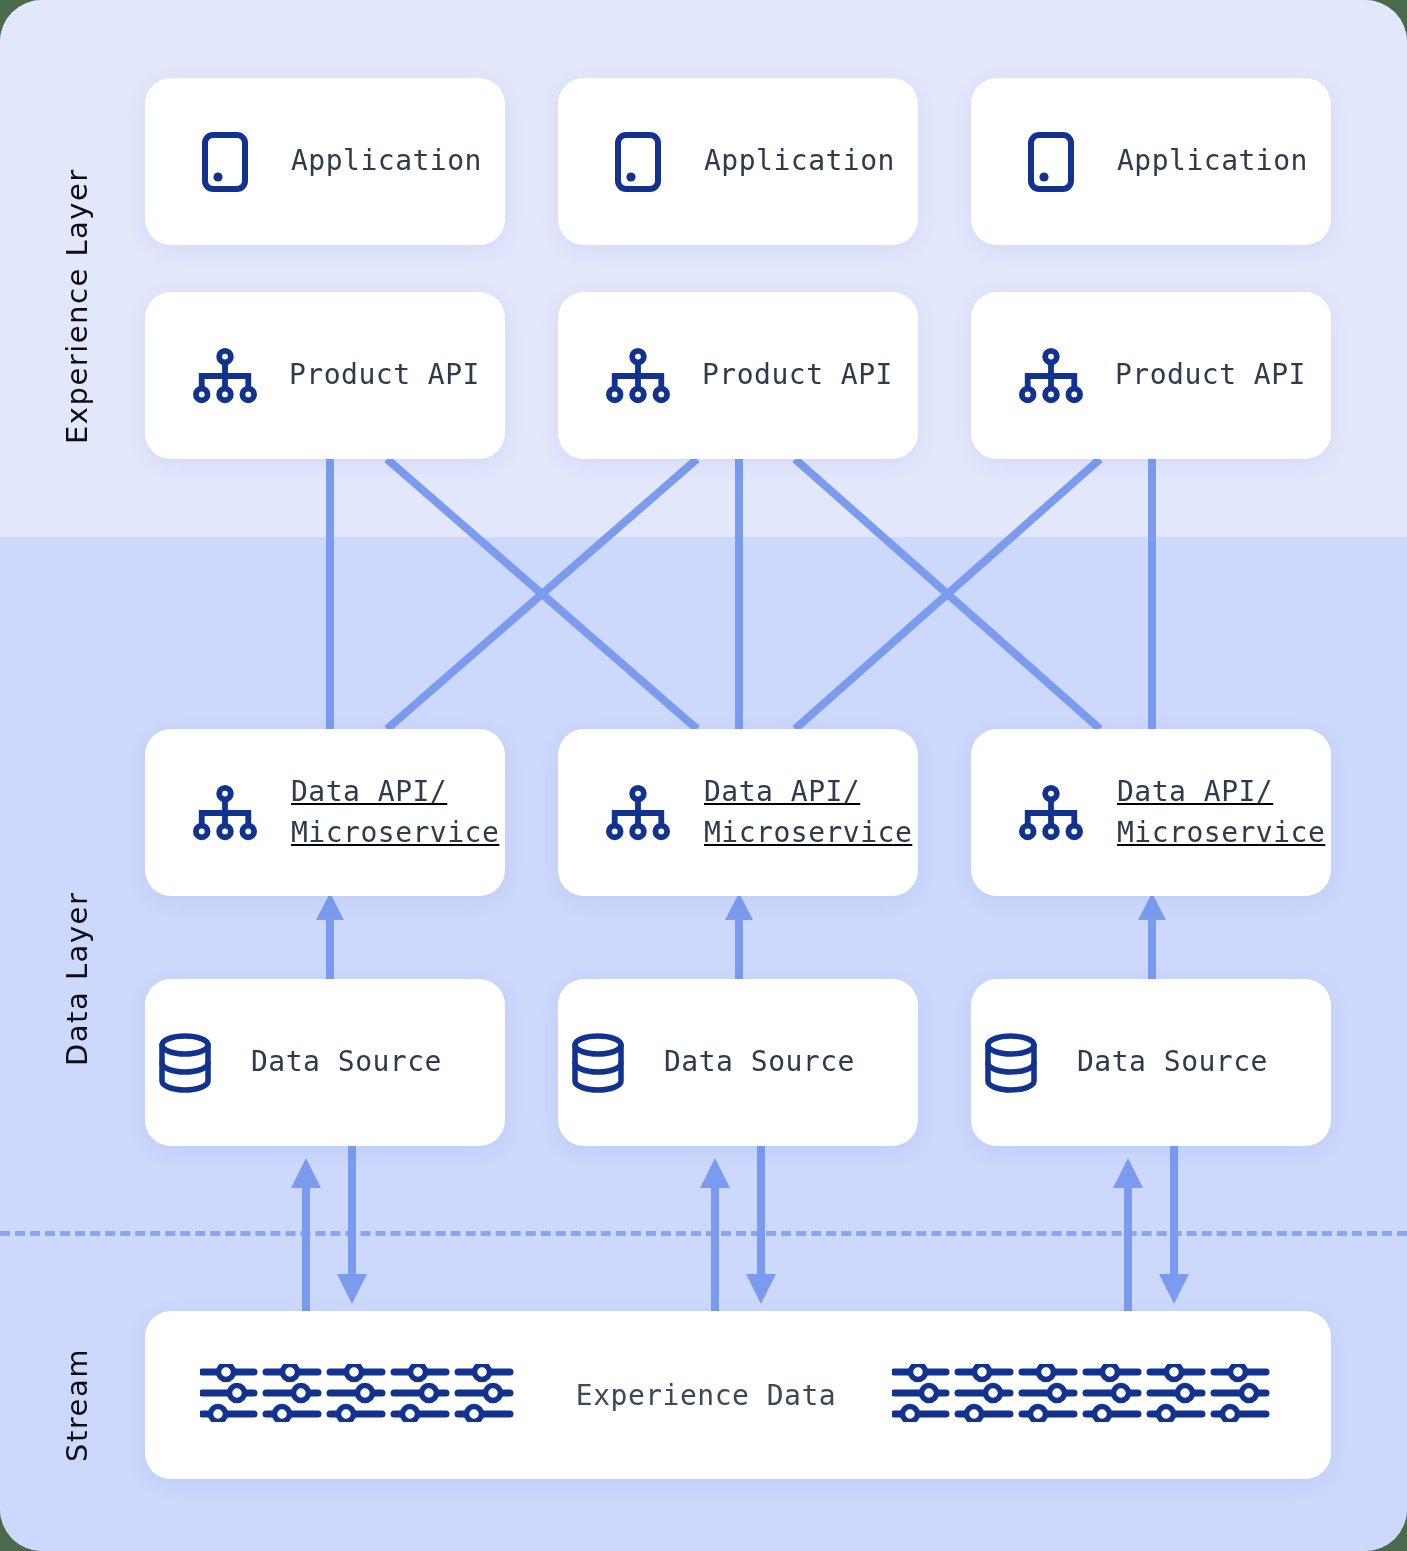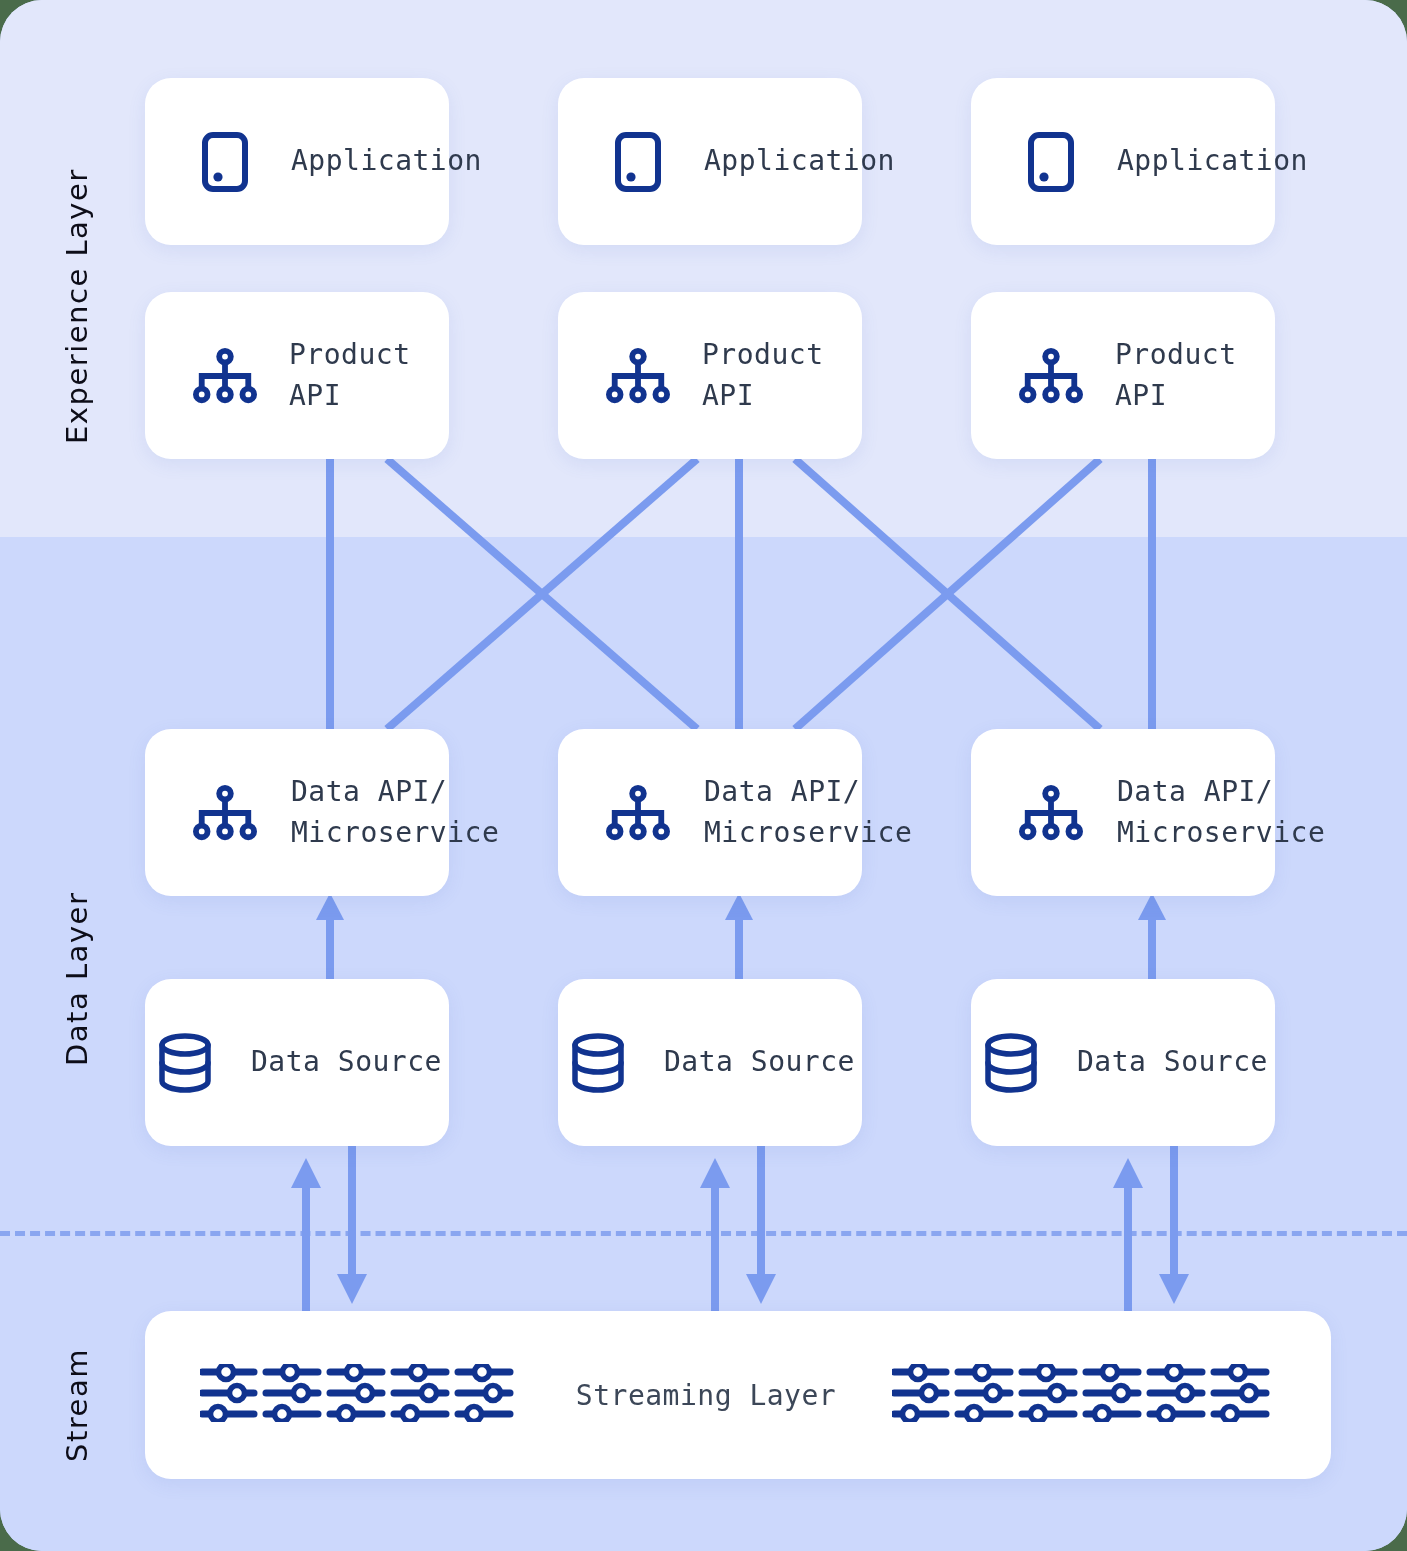--- a/index.html
+++ b/index.html
@@ -78,21 +78,21 @@
   .card {
     position: absolute;
     background: #ffffff;
     border-radius: 26px;
     box-shadow: 0 5px 18px rgba(80,110,200,0.10);
     display: flex;
     align-items: center;
     box-sizing: border-box;
   }
   .node-card {
-    width: 304px;
+    width: 360px;
     height: 167px;
     padding-left: 48px;
     gap: 34px;
   }
   .card-label {
     color: #2f3a4d;
     font-size: 28px;
     line-height: 1.45;
     letter-spacing: 0.5px;
     white-space: pre-line;
@@ -103,21 +103,21 @@
     width: 64px;
     height: 64px;
     display: flex;
     align-items: center;
     justify-content: center;
   }
 
   
   .row-app  { top: 78px; }
   .row-papi { top: 292px; gap: 32px; }
-  .row-dapi { top: 729px; }
+  .row-dapi { top: 729px; text-decoration: underline; }
   .row-ds   { top: 979px; padding-left: 8px; }
   
   .col-1 { left: 145px; }
   .col-2 { left: 558px; }
   .col-3 { left: 971px; }
 
   
   #streaming-card {
     position: absolute;
     left: 145px;
@@ -406,21 +406,21 @@
           <line x1="258" y1="8" x2="273.5" y2="8" stroke="#11338f" stroke-width="7" stroke-linecap="round"></line>
           <circle cx="282" cy="8" r="7.5" fill="none" stroke="#11338f" stroke-width="5.5"></circle>
           <line x1="290.5" y1="8" x2="310" y2="8" stroke="#11338f" stroke-width="7" stroke-linecap="round"></line>
           <line x1="258" y1="29" x2="284.5" y2="29" stroke="#11338f" stroke-width="7" stroke-linecap="round"></line>
           <circle cx="293" cy="29" r="7.5" fill="none" stroke="#11338f" stroke-width="5.5"></circle>
           <line x1="301.5" y1="29" x2="310" y2="29" stroke="#11338f" stroke-width="7" stroke-linecap="round"></line>
           <line x1="258" y1="50" x2="265.5" y2="50" stroke="#11338f" stroke-width="7" stroke-linecap="round"></line>
           <circle cx="274" cy="50" r="7.5" fill="none" stroke="#11338f" stroke-width="5.5"></circle>
           <line x1="282.5" y1="50" x2="310" y2="50" stroke="#11338f" stroke-width="7" stroke-linecap="round"></line>
         </svg></span>
-    <span id="streaming-label">Streaming Layer</span>
+    <span id="streaming-label">Experience Data</span>
     <span class="stream-glyphs" id="stream-right"><svg width="384" height="58" viewBox="0 0 384 58">
           <line x1="2" y1="8" x2="17.5" y2="8" stroke="#11338f" stroke-width="7" stroke-linecap="round"></line>
           <circle cx="26" cy="8" r="7.5" fill="none" stroke="#11338f" stroke-width="5.5"></circle>
           <line x1="34.5" y1="8" x2="54" y2="8" stroke="#11338f" stroke-width="7" stroke-linecap="round"></line>
           <line x1="2" y1="29" x2="28.5" y2="29" stroke="#11338f" stroke-width="7" stroke-linecap="round"></line>
           <circle cx="37" cy="29" r="7.5" fill="none" stroke="#11338f" stroke-width="5.5"></circle>
           <line x1="45.5" y1="29" x2="54" y2="29" stroke="#11338f" stroke-width="7" stroke-linecap="round"></line>
           <line x1="2" y1="50" x2="9.5" y2="50" stroke="#11338f" stroke-width="7" stroke-linecap="round"></line>
           <circle cx="18" cy="50" r="7.5" fill="none" stroke="#11338f" stroke-width="5.5"></circle>
           <line x1="26.5" y1="50" x2="54" y2="50" stroke="#11338f" stroke-width="7" stroke-linecap="round"></line>

